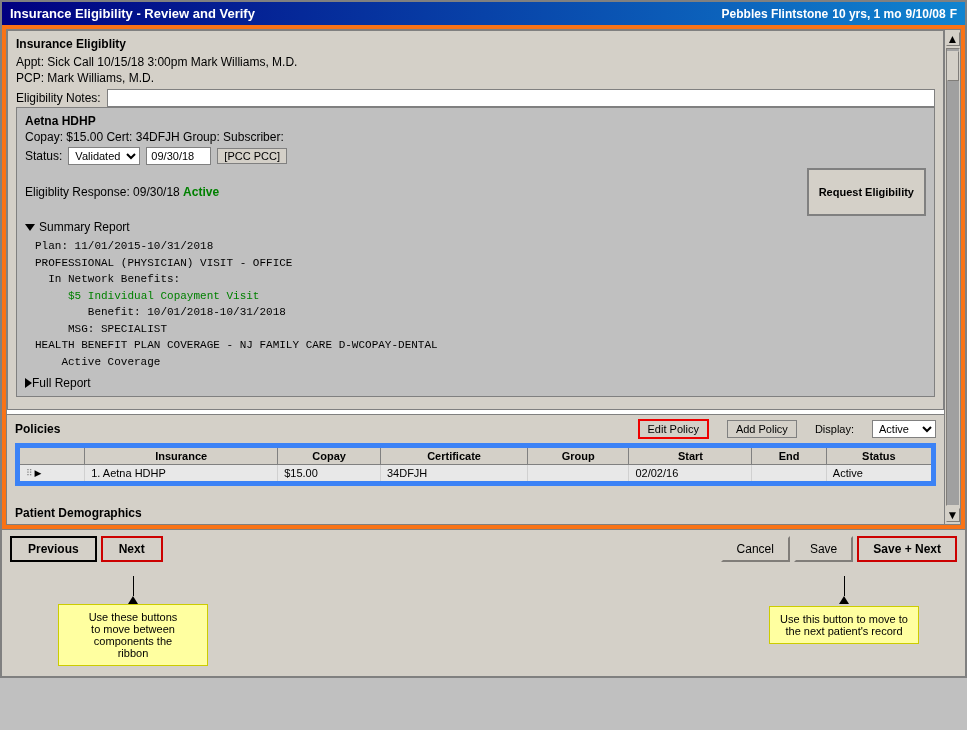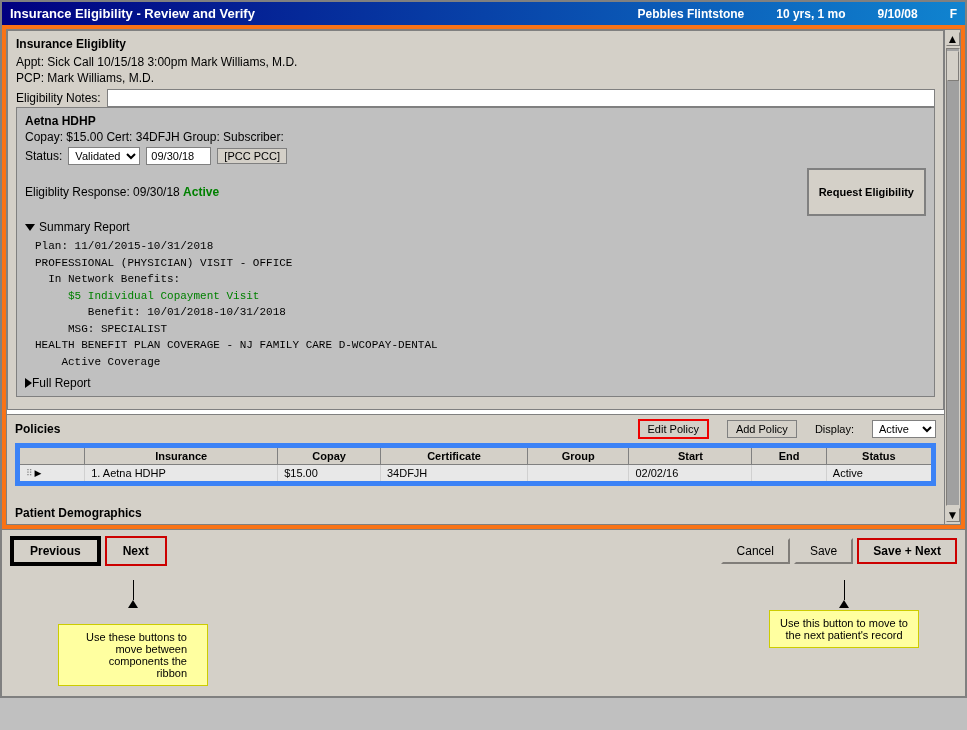--- a/index.html
+++ b/index.html
@@ -22,21 +22,21 @@
       color: white;
       padding: 4px 8px;
       display: flex;
       justify-content: space-between;
       align-items: center;
       font-size: 13px;
       font-weight: bold;
     }
 
     .title-left { font-size: 13px; }
-    .title-right { display: flex; gap: 32px; font-size: 12px; }
+    .title-right { display: flex; gap: 4px; font-size: 12px; }
 
     .section-panel {
       background: #d4d0c8;
       border: 1px solid #808080;
       margin-bottom: 4px;
       padding: 6px 8px;
       position: relative;
     }
 
     .section-title {
@@ -423,36 +423,36 @@
         <div style="flex:1; width:14px; background:#a0a0a0; border:1px inset #d4d0c8;">
           <div style="width:12px; height:30px; background:#d4d0c8; border:1px outset #d4d0c8; margin:2px auto;"></div>
         </div>
         <div style="width:14px; height:14px; background:#d4d0c8; border:1px outset #d4d0c8; display:flex; align-items:center; justify-content:center; cursor:pointer; margin-top:2px;">▼</div>
       </div>
     </div>
   </div>
 
   <div class="bottom-toolbar">
     <div class="nav-buttons">
-      <button class="nav-btn nav-btn-highlighted" style="border:4px solid #000000;">Previous</button>
+      <button class="nav-btn nav-btn-highlighted" style="border:2px solid #000000;">Previous</button>
       <button class="nav-btn nav-btn-highlighted" style="border:2px solid #cc0000;">Next</button>
     </div>
     <div class="action-buttons">
       <button class="action-btn">Cancel</button>
       <button class="action-btn">Save</button>
       <button class="save-next-btn">Save + Next</button>
     </div>
   </div>
 
   <div style="display:flex; justify-content:space-between; padding: 8px 16px 10px 16px; background:#d4d0c8; position:relative;">
 
     <div style="display:flex; flex-direction:column; align-items:center; margin-left: 40px;">
       <div style="width:1px; height:20px; background:#000;"></div>
       <div style="width:0; height:0; border-left:5px solid transparent; border-right:5px solid transparent; border-bottom:8px solid black; margin-top:0;"></div>
-      <div style="background:#ffffa0; border:1px solid #cccc00; padding:6px 20px; font-size:11px; text-align:right; max-width:150px; margin-top:16px;">
+      <div style="background:#ffffa0; border:1px solid #cccc00; padding:6px 26px; font-size:11px; text-align:center; max-width:150px; margin-top:0;">
         <span>Use these buttons to move between components the ribbon</span>
       </div>
     </div>
 
     <div style="display:flex; flex-direction:column; align-items:center; margin-right:30px;">
       <div style="width:1px; height:20px; background:#000;"></div>
       <div style="width:0; height:0; border-left:5px solid transparent; border-right:5px solid transparent; border-bottom:8px solid black; margin-top:0;"></div>
       <div style="background:#ffffa0; border:1px solid #cccc00; padding:6px 8px; font-size:11px; text-align:center; max-width:150px; margin-top:2px;">
         <span>Use this button to move to the next patient's record</span>
       </div>

